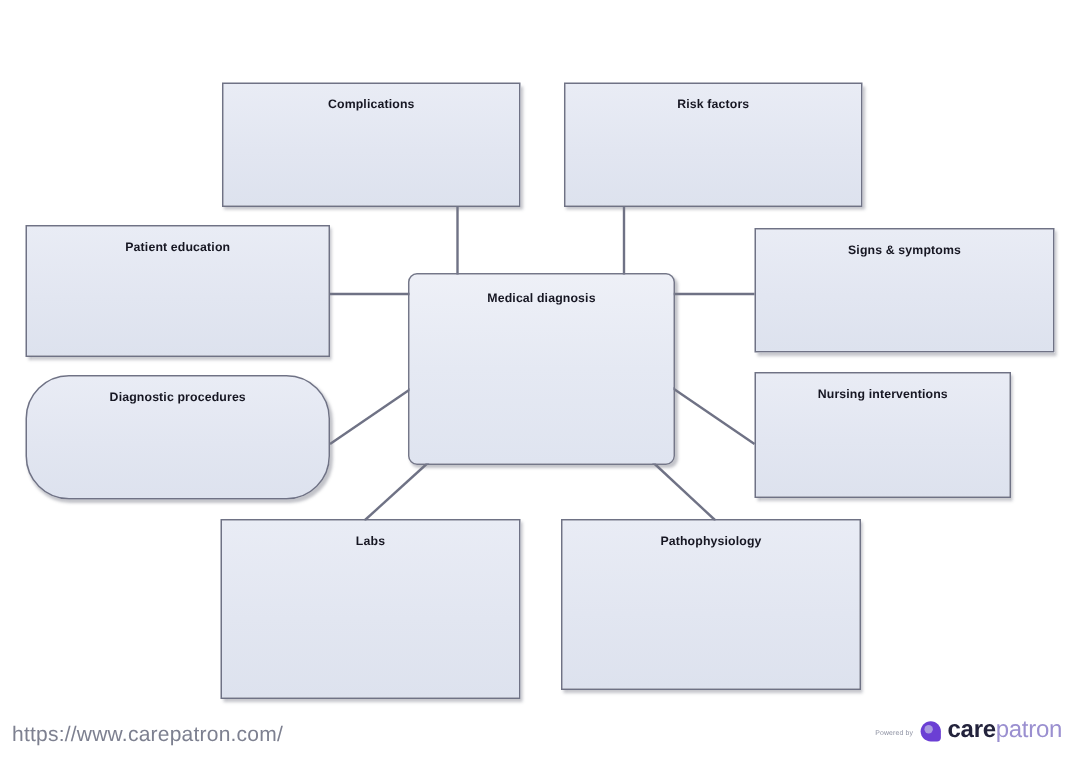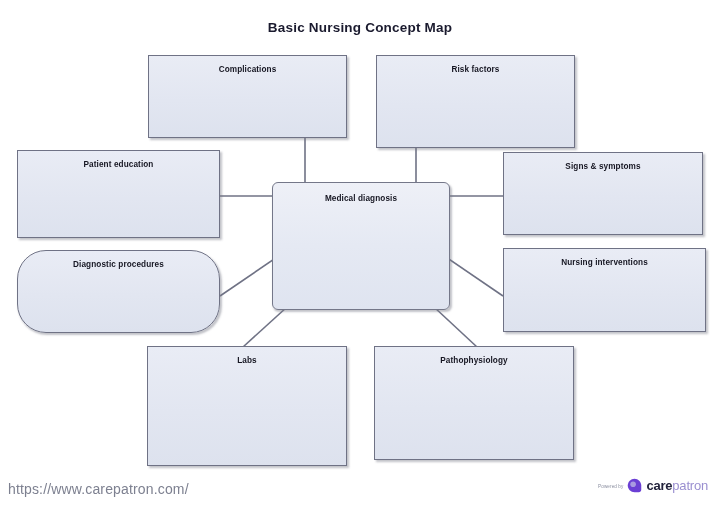--- a/index.html
+++ b/index.html
@@ -87,68 +87,67 @@
     transform: translateY(1px);
   }
   #brand-logo {
     width: 15px;
     height: 15px;
     position: relative;
   }
   #brand-wordmark {
     display: flex;
     align-items: center;
-    font-size: 13px;
+    font-size: 16px;
     letter-spacing: -0.2px;
     transform: translateY(0px);
   }
   #brand-care {
     font-weight: bold;
     color: #23233c;
   }
   #brand-patron {
     font-weight: normal;
     color: #9a8fd0;
   }
 </style>
 </head>
 <body>
 
 <div id="page">
 
-  <div id="title">Basic Nursing Concept Map</div>
 
   <svg id="edges" viewBox="0 0 720 510">
       <line x1="305" y1="138" x2="305" y2="184" stroke="#6f7285" stroke-width="1.6"></line>
       <line x1="416" y1="138" x2="416" y2="184" stroke="#6f7285" stroke-width="1.6"></line>
       <line x1="220" y1="196" x2="274" y2="196" stroke="#6f7285" stroke-width="1.6"></line>
       <line x1="449" y1="196" x2="503" y2="196" stroke="#6f7285" stroke-width="1.6"></line>
       <line x1="220" y1="296" x2="283" y2="253" stroke="#6f7285" stroke-width="1.6"></line>
       <line x1="440" y1="253" x2="503" y2="296" stroke="#6f7285" stroke-width="1.6"></line>
       <line x1="287" y1="307" x2="243" y2="347" stroke="#6f7285" stroke-width="1.6"></line>
       <line x1="434" y1="307" x2="477" y2="347" stroke="#6f7285" stroke-width="1.6"></line>
     </svg>
 
   <div id="nodes-layer">
       <div class="node" style="left: 148px; top: 55px; width: 199px; height: 83px;">
         <span class="node-label">Complications</span>
       </div>
-      <div class="node" style="left: 376px; top: 55px; width: 199px; height: 93px;">
+      <div class="node" style="left: 376px; top: 55px; width: 199px; height: 83px;">
         <span class="node-label">Risk factors</span>
       </div>
       <div class="node" style="left: 17px; top: 150px; width: 203px; height: 88px;">
         <span class="node-label">Patient education</span>
       </div>
       <div class="node" style="left: 503px; top: 152px; width: 200px; height: 83px;">
         <span class="node-label">Signs &amp; symptoms</span>
       </div>
       <div class="node" style="left: 17px; top: 250px; width: 203px; height: 83px; border-radius: 29px;">
         <span class="node-label">Diagnostic procedures</span>
       </div>
-      <div class="node" style="left: 503px; top: 248px; width: 203px; height: 84px;">
+      <div class="node" style="left: 503px; top: 248px; width: 171px; height: 84px;">
         <span class="node-label">Nursing interventions</span>
       </div>
       <div class="node" style="left: 147px; top: 346px; width: 200px; height: 120px;">
         <span class="node-label">Labs</span>
       </div>
       <div class="node" style="left: 374px; top: 346px; width: 200px; height: 114px;">
         <span class="node-label">Pathophysiology</span>
       </div>
       <div class="node" id="node-center" style="left: 272px; top: 182px; width: 178px; height: 128px;">
         <span class="node-label">Medical diagnosis</span>

